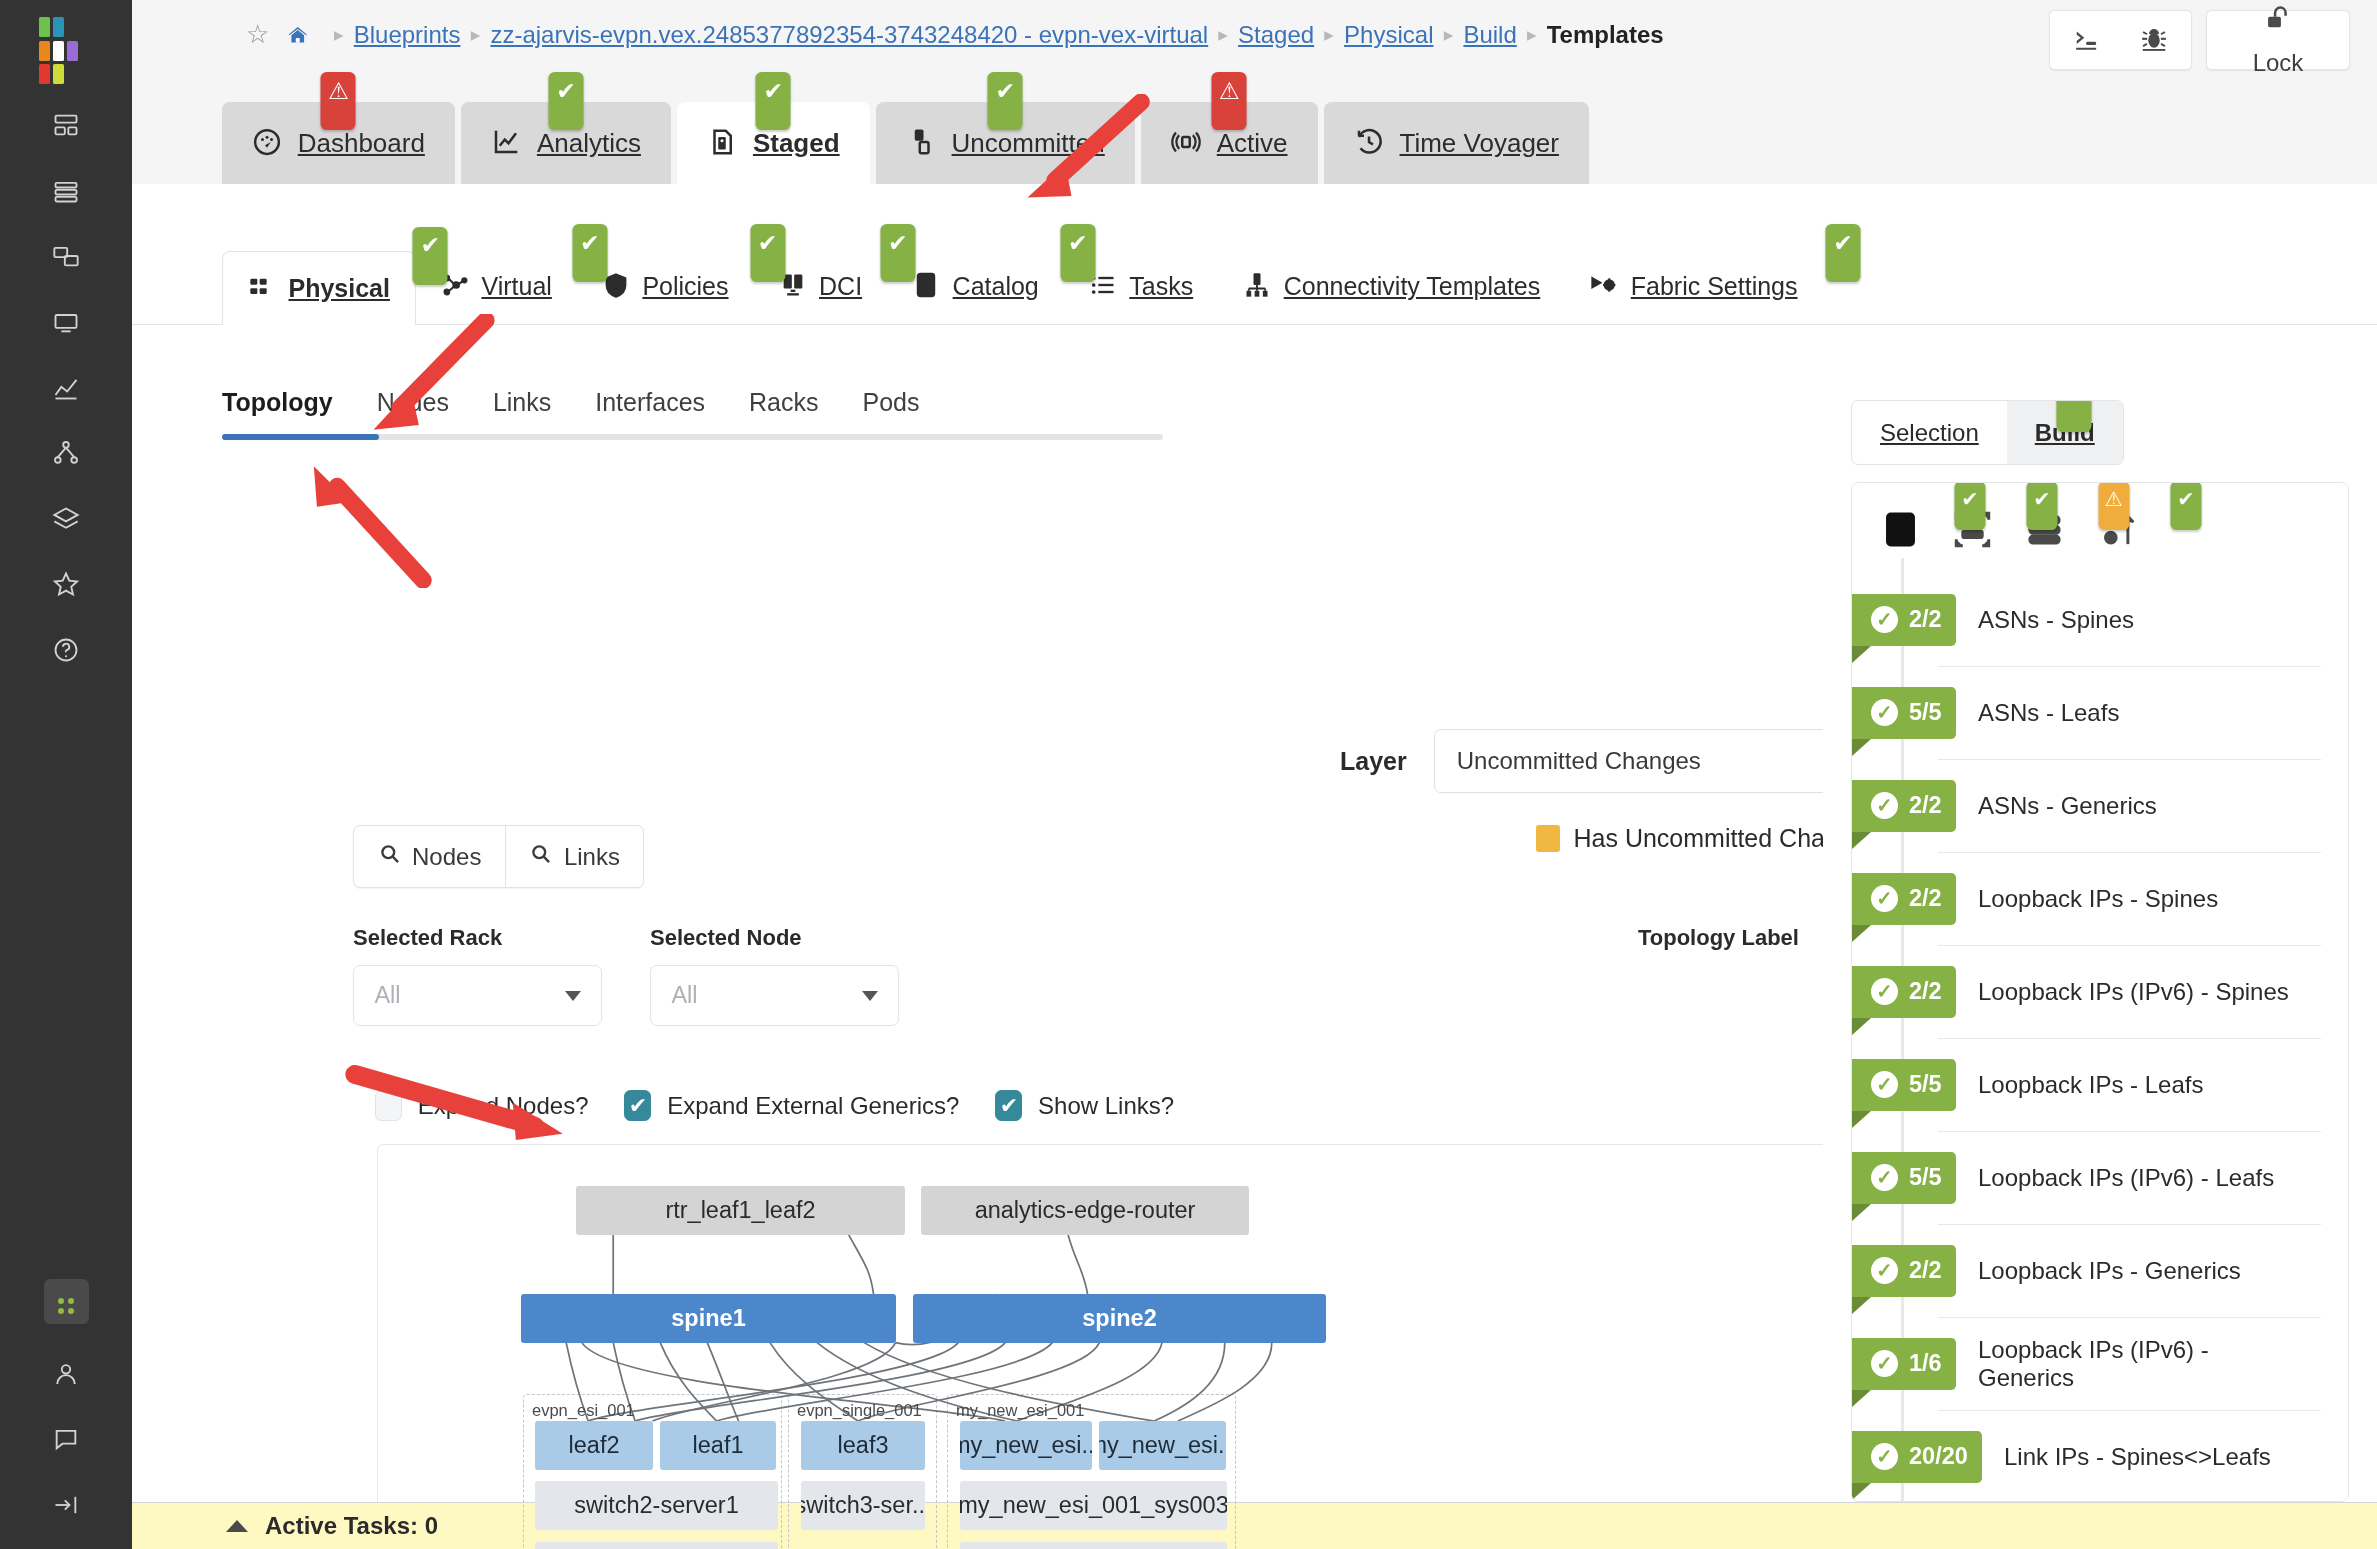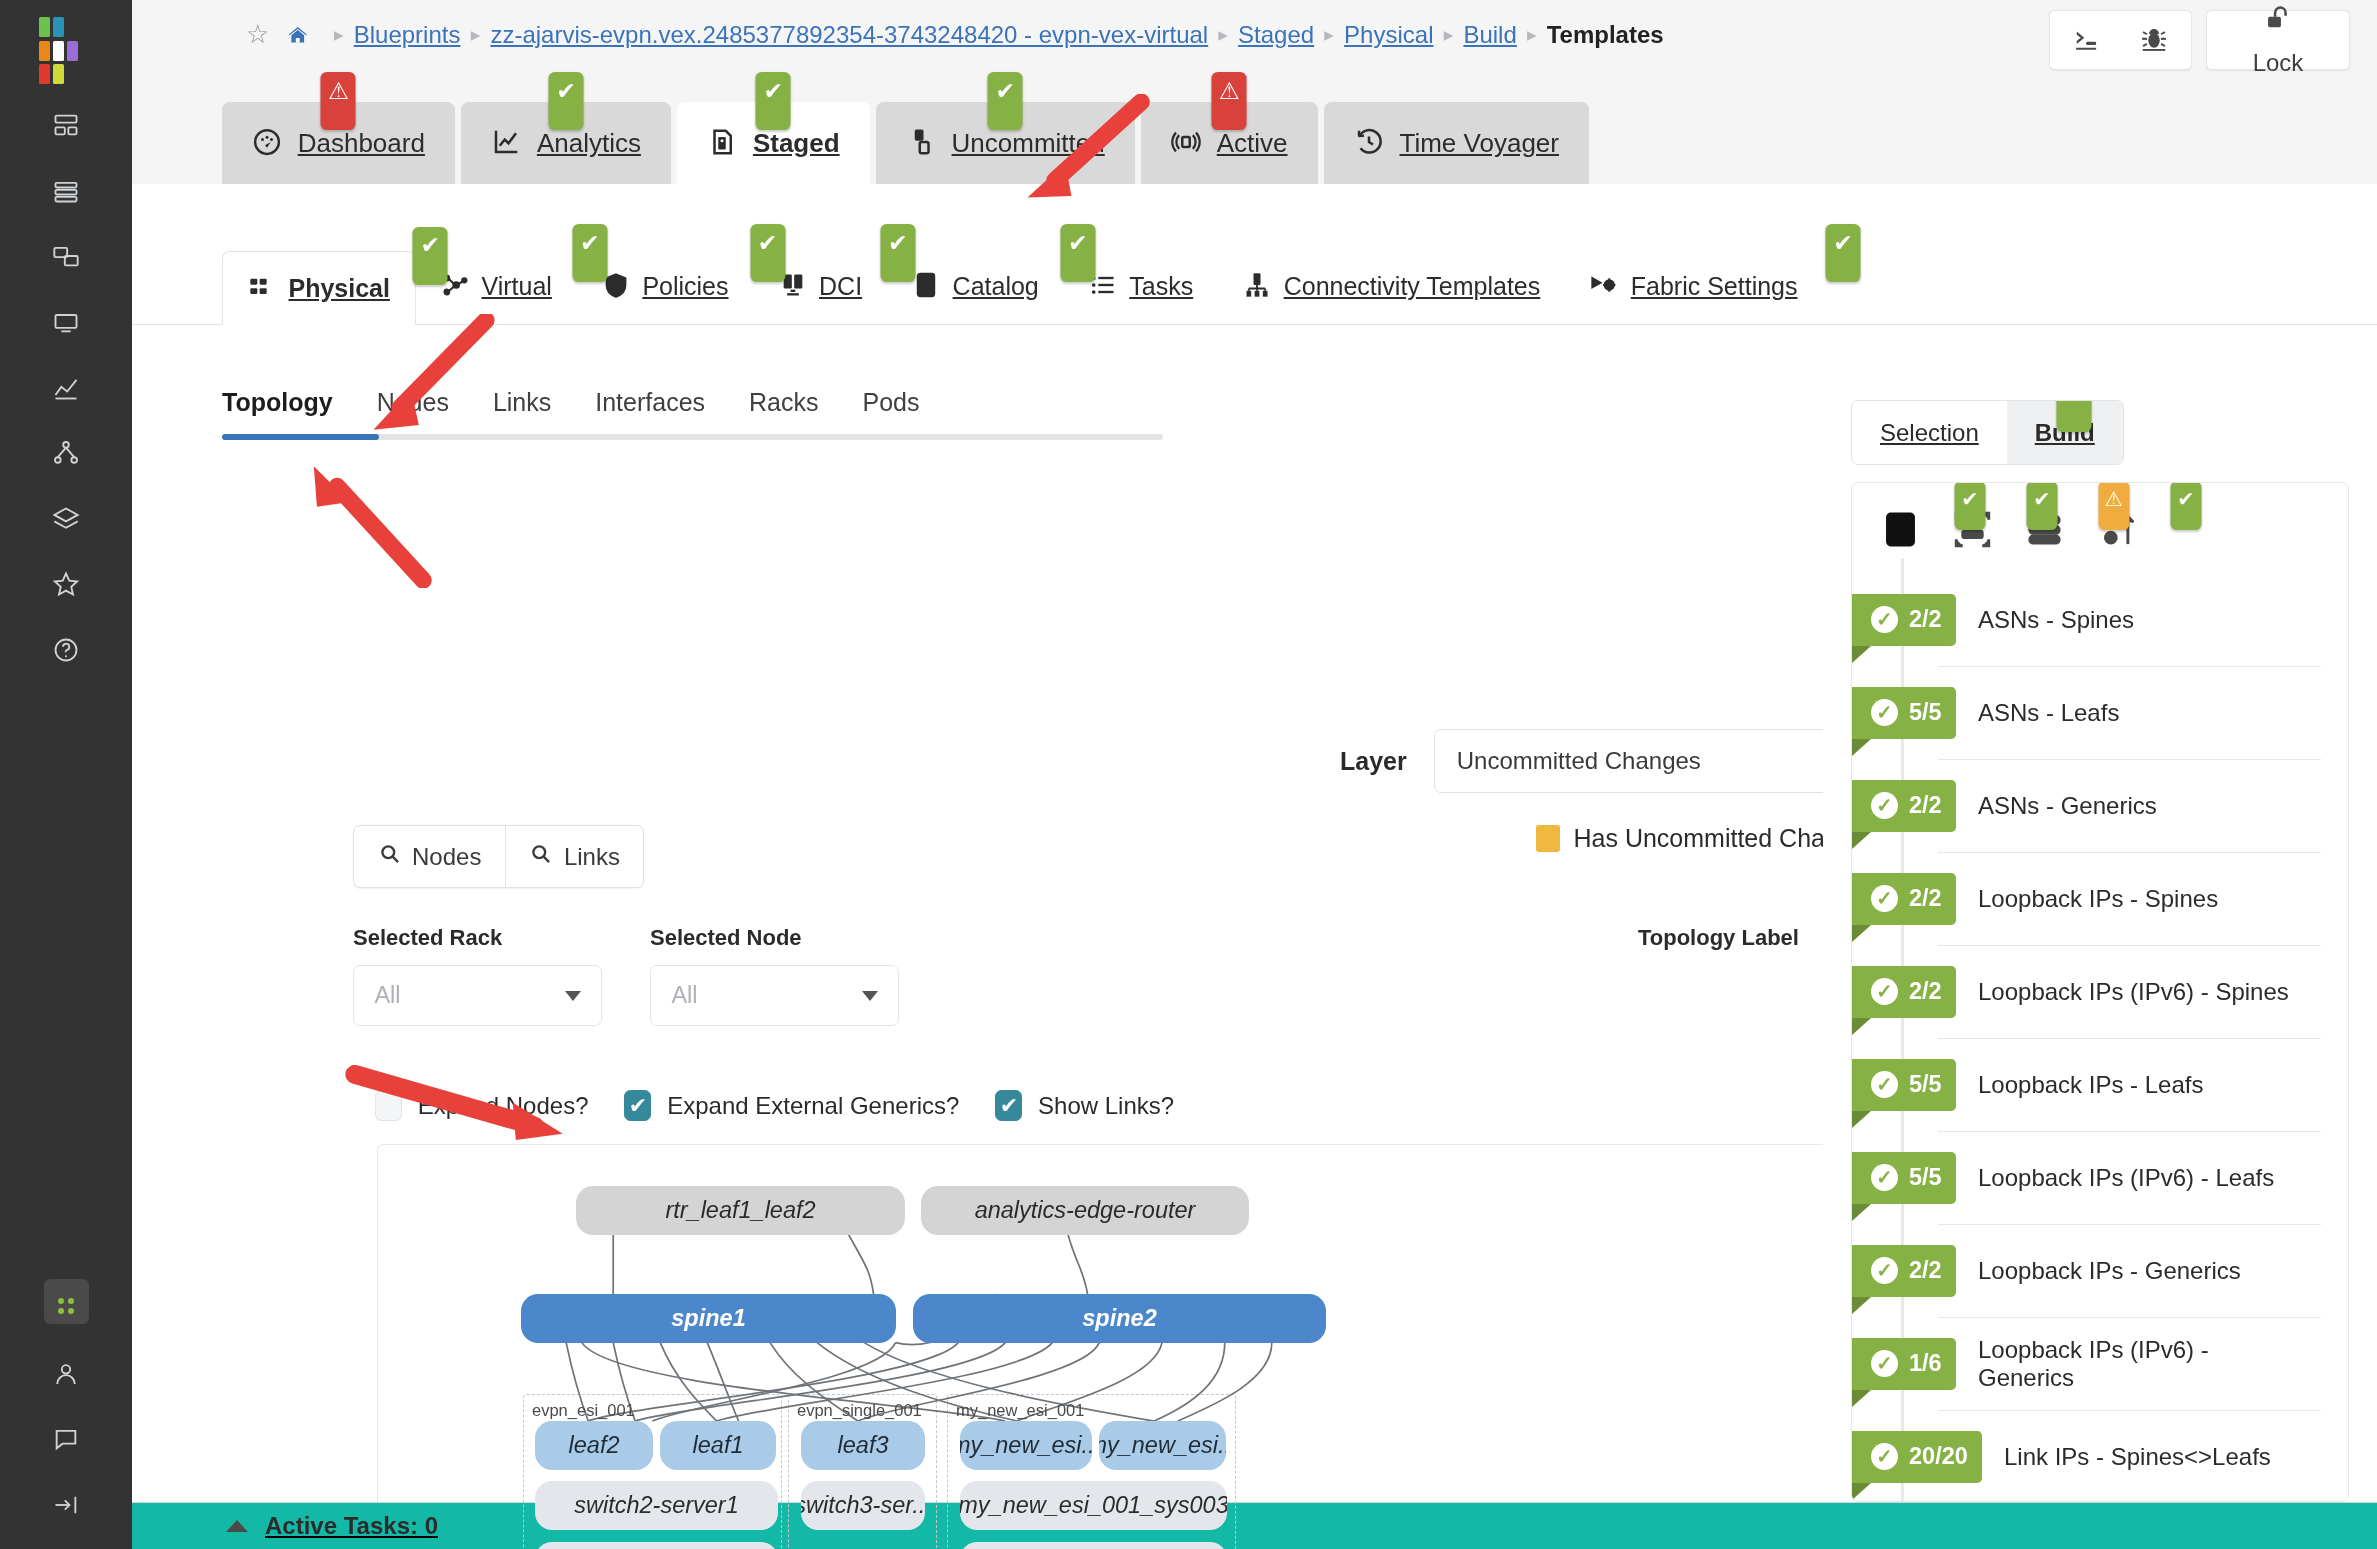--- a/index.html
+++ b/index.html
@@ -180,24 +180,24 @@
   .box.on { background: #36899a; border-color:#36899a; }
   .box.on::after { content:"✔"; color:#fff; font-size: 22px; line-height: 1; }
   #cbrow .lbl { font-size: 24px; color: #2b2b2b; }
 
   
   #topo {
     position: absolute; left: 245px; top: 819px; width: 1485px; height: 643px;
     border: 0.8px solid #e4e6e8; border-radius: 6.3px; background: #fff; overflow: hidden;
   }
   .node {
-    position: absolute; border-radius: 17px;
+    position: absolute; border-radius: 3px;
     display: flex; align-items: center; justify-content: center;
     font-size: 23.5px; z-index: 3; cursor: pointer; text-align:center;
-    overflow:hidden; white-space: nowrap; font-style: italic;
+    overflow:hidden; white-space: nowrap;
   }
   .node.external { background: #d4d4d4; color: #2b2b2b; }
   .node.spine { background: #4b87ca; color: #fff; font-weight: bold; }
   .node.leaf { background: #a9cbe8; color: #1f2b36; }
   .node.server { background: #e3e7ec; color: #2b2b2b; }
   .rackbox {
     position: absolute; border: 1.6px dashed #c2c6ca; border-radius: 3.9px; z-index: 1;
   }
   .racklabel { position: absolute; font-size: 16.5px; color: #4a4a4a; z-index: 4; }
   #topo svg.links { position: absolute; left:0; top:0; width: 1485px; height: 643px; z-index: 2; }
@@ -242,22 +242,22 @@
     width: 27px; height: 27px; border-radius: 50%; background:#fff;
     display:flex;align-items:center;justify-content:center;
     color:#86b144; font-size:19.6px; font-weight:bold;
   }
   .btext { margin-left: 22px; font-size: 24px; color: #2b2b2b; line-height: 1.18; }
   #panel-scroll-track { position:absolute; left: 49px; top: 75px; width: 3.1px; bottom: 0; background:#e6e8ea; }
 
   
   #statusbar {
     position: absolute; left: 132px; right: 0; bottom: 0; height: 47px;
-    background: #14b8a6; border-top: 0.8px solid #d2d5d8;
-    display: flex; align-items: center; gap: 17px; padding-left: 94px; text-decoration: underline;
+    background: #fef9c3; border-top: 0.8px solid #d2d5d8;
+    display: flex; align-items: center; gap: 17px; padding-left: 94px;
   }
   #statusbar .tri { width:0;height:0;border-left:11px solid transparent;border-right:11px solid transparent;border-bottom:12.5px solid #4a4a4a;}
   #statusbar .txt { font-size: 24px; font-weight: bold; color: #2b2b2b; }
 
   
   #scroll-nub { position:absolute; right: 30px; top: 168px; width: 180px; height: 17px; background:#cfd3d6; border-radius: 3.1px;}
 
   
   .arrow { position: absolute; z-index: 50; pointer-events:none; }
 </style>

